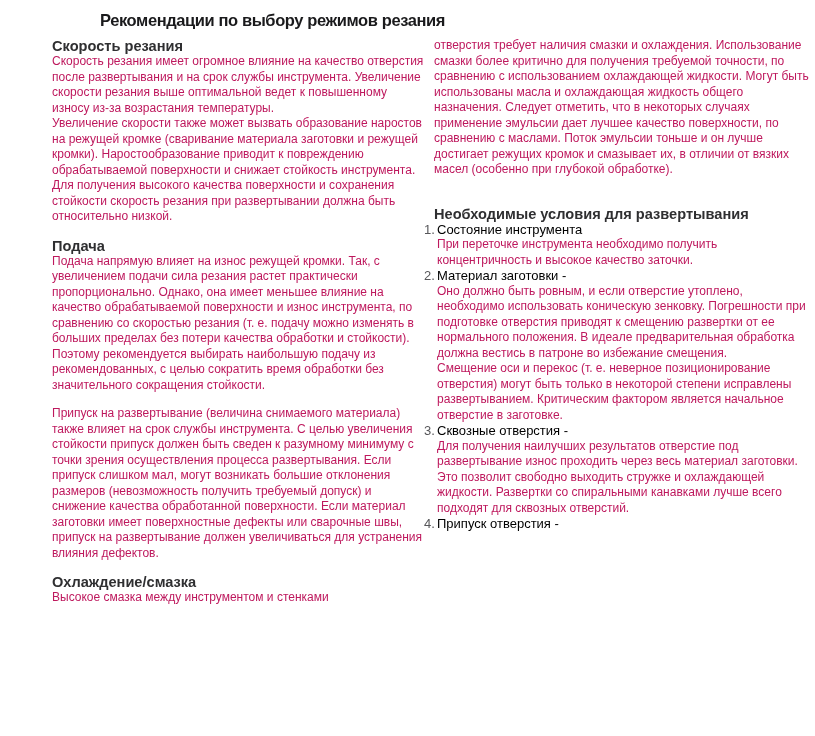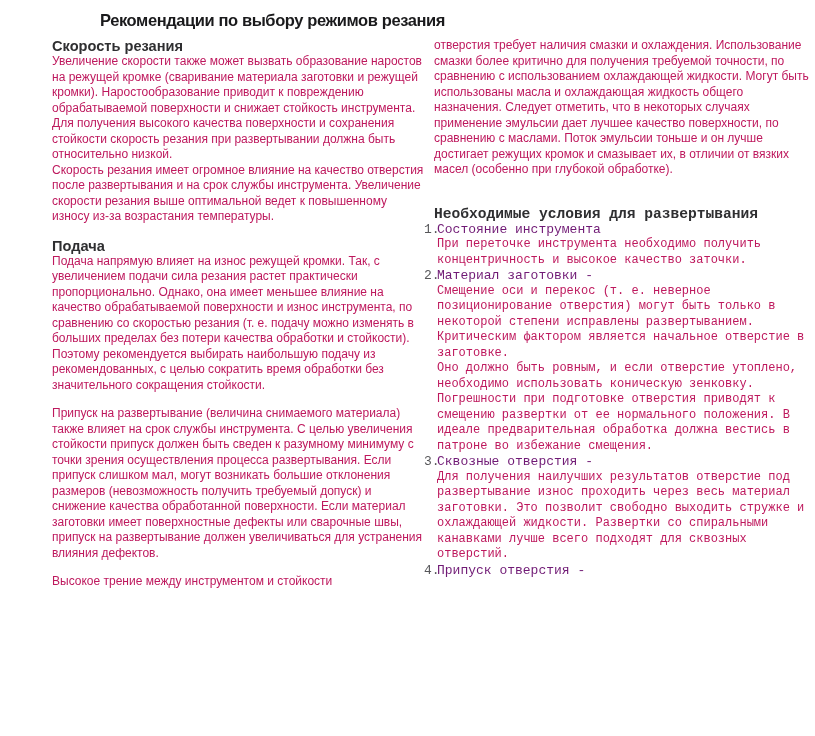--- a/index.html
+++ b/index.html
@@ -46,65 +46,66 @@
     line-height: 16px;
     font-weight: bold;
     color: #2f2f31;
   }
   p {
     margin: 0;
     font-size: 12px;
     line-height: 15.5px;
     color: #be185d;
   }
-  .conditions { margin-top: 28px; font-family: Liberation Mono, monospace; }
+  .conditions { margin-top: 28px; }
 
   .num-list { margin-top: 0; }
   .num-item { display: flex; }
   .num-item .num {
     flex: none;
     width: 13px;
     margin-left: -10px;
     font-size: 13px;
     line-height: 15.5px;
     color: #57575a;
   }
   .num-item .item-body { flex: 1; min-width: 0; }
   .item-title {
     font-size: 13px;
     line-height: 15.5px;
-    color: #701a75;
+    color: #000000;
   }
 </style>
 </head>
 <body>
 
 <div class="page">
 
   <h1 class="doc-title">Рекомендации по выбору режимов резания</h1>
 
   <div class="col col-left">
 
     <section class="sec">
       <h2>Скорость резания</h2>
+      <p>Скорость резания имеет огромное влияние на качество отверстия после развертывания и на срок службы инструмента. Увеличение скорости резания выше оптимальной ведет к повышенному износу из-за возрастания температуры.</p>
       <p>Увеличение скорости также может вызвать образование наростов на режущей кромке (сваривание материала заготовки и режущей кромки). Наростообразование приводит к повреждению обрабатываемой поверхности и снижает стойкость инструмента. Для получения высокого качества поверхности и сохранения стойкости скорость резания при развертывании должна быть относительно низкой.</p>
-      <p>Скорость резания имеет огромное влияние на качество отверстия после развертывания и на срок службы инструмента. Увеличение скорости резания выше оптимальной ведет к повышенному износу из-за возрастания температуры.</p>
     </section>
 
     <section class="sec">
       <h2>Подача</h2>
       <p>Подача напрямую влияет на износ режущей кромки. Так, с увеличением подачи сила резания растет практически пропорционально. Однако, она имеет меньшее влияние на качество обрабатываемой поверхности и износ инструмента, по сравнению со скоростью резания (т. е. подачу можно изменять в больших пределах без потери качества обработки и стойкости). Поэтому рекомендуется выбирать наибольшую подачу из рекомендованных, с целью сократить время обработки без значительного сокращения стойкости.</p>
     </section>
 
     <section class="sec">
       <p>Припуск на развертывание (величина снимаемого материала) также влияет на срок службы инструмента. С целью увеличения стойкости припуск должен быть сведен к разумному минимуму с точки зрения осуществления процесса развертывания. Если припуск слишком мал, могут возникать большие отклонения размеров (невозможность получить требуемый допуск) и снижение качества обработанной поверхности. Если материал заготовки имеет поверхностные дефекты или сварочные швы, припуск на развертывание должен увеличиваться для устранения влияния дефектов.</p>
     </section>
 
     <section class="sec">
-      <p>Высокое трение между инструментом и стойкости</p>
+      <h2>Охлаждение/смазка</h2>
+      <p>Высокое смазка между инструментом и стенками</p>
     </section>
 
   </div>
 
   <div class="col col-right">
 
     <div>
       <p>отверстия требует наличия смазки и охлаждения. Использование смазки более критично для получения требуемой точности, по сравнению с использованием охлаждающей жидкости. Могут быть использованы масла и охлаждающая жидкость общего назначения. Следует отметить, что в некоторых случаях применение эмульсии дает лучшее качество поверхности, по сравнению с маслами. Поток эмульсии тоньше и он лучше достигает режущих кромок и смазывает их, в отличии от вязких масел (особенно при глубокой обработке).</p>
     </div>
 
@@ -118,22 +119,22 @@
           <div class="item-body">
             <div class="item-title">Состояние инструмента</div>
             <p>При переточке инструмента необходимо получить концентричность и высокое качество заточки.</p>
           </div>
         </div>
 
         <div class="num-item">
           <span class="num">2.</span>
           <div class="item-body">
             <div class="item-title">Материал заготовки -</div>
+            <p>Оно должно быть ровным, и если отверстие утоплено, необходимо использовать коническую зенковку. Погрешности при подготовке отверстия приводят к смещению развертки от ее нормального положения. В идеале предварительная обработка должна вестись в патроне во избежание смещения.</p>
             <p>Смещение оси и перекос (т. е. неверное позиционирование отверстия) могут быть только в некоторой степени исправлены развертыванием. Критическим фактором является начальное отверстие в заготовке.</p>
-            <p>Оно должно быть ровным, и если отверстие утоплено, необходимо использовать коническую зенковку. Погрешности при подготовке отверстия приводят к смещению развертки от ее нормального положения. В идеале предварительная обработка должна вестись в патроне во избежание смещения.</p>
           </div>
         </div>
 
         <div class="num-item">
           <span class="num">3.</span>
           <div class="item-body">
             <div class="item-title">Сквозные отверстия -</div>
             <p>Для получения наилучших результатов отверстие под развертывание износ проходить через весь материал заготовки. Это позволит свободно выходить стружке и охлаждающей жидкости. Развертки со спиральными канавками лучше всего подходят для сквозных отверстий.</p>
           </div>
         </div>

